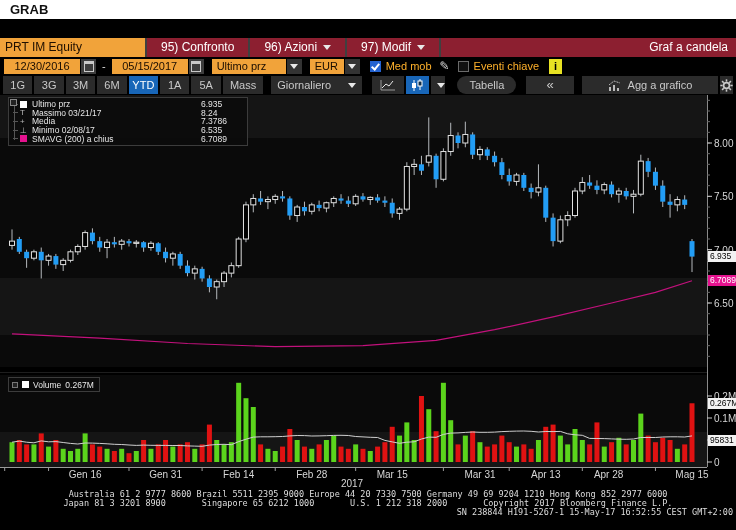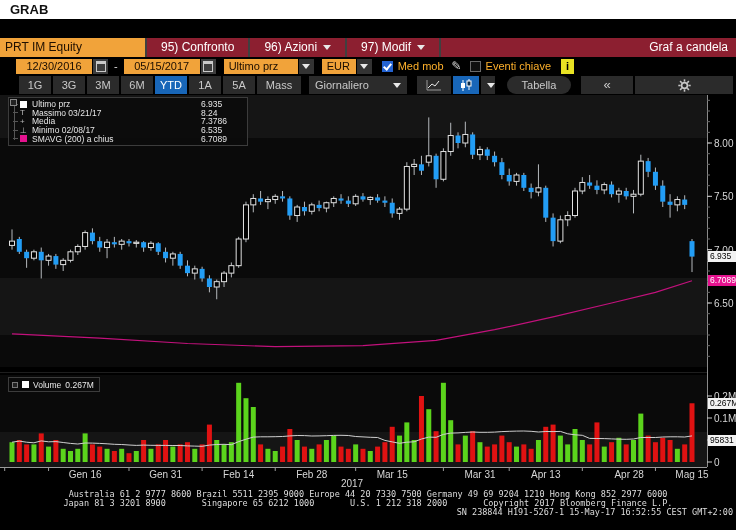--- a/index.html
+++ b/index.html
@@ -11,36 +11,36 @@
   
   .menubar{position:absolute;left:0;top:38px;width:736px;height:19px;background:#404040;display:flex;}
   .ticker{width:145px;height:19px;background:#f1a33a;color:#201000;font-size:12px;line-height:19px;
           padding-left:5px;box-sizing:border-box;white-space:nowrap;}
   .menu-item{height:19px;background:#8c1f30;color:#fff;font-size:12px;line-height:19px;text-align:center;
              margin-left:2px;padding:0 14px;white-space:nowrap;display:flex;align-items:center;gap:6px;}
   .menu-fill{flex:1;height:19px;background:#8c1f30;margin-left:2px;position:relative;}
   .menu-fill span{position:absolute;right:8px;top:0;line-height:19px;color:#fff;font-size:12px;}
   .dda{width:0;height:0;border-left:4px solid transparent;border-right:4px solid transparent;border-top:5px solid #e8e8e8;}
   
-  .filterbar{position:absolute;left:0;top:57px;width:736px;height:18px;background:#000;display:flex;align-items:center;padding-left:16px;box-sizing:border-box;}
+  .filterbar{position:absolute;left:0;top:57px;width:736px;height:18px;background:#000;display:flex;align-items:center;padding-left:4px;box-sizing:border-box;}
   .datebox{width:76px;height:15px;background:#f1a33a;color:#1a0d00;font-size:11px;line-height:15px;text-align:center;}
   .calbtn{width:15px;height:15px;background:#3d3d3d;margin-left:1px;display:flex;align-items:center;justify-content:center;}
   .calbtn i{display:block;width:8px;height:7px;border:1px solid #c9c9c9;border-top:3px solid #c9c9c9;}
   .datesep{color:#ddd;font-size:11px;padding:0 6px;}
   .fieldbox{height:15px;background:#f1a33a;color:#1a0d00;font-size:11px;line-height:15px;padding:0 5px;box-sizing:border-box;}
   .ddbtn{width:15px;height:15px;background:#333;margin-left:1px;display:flex;align-items:center;justify-content:center;}
   .cb{width:11px;height:11px;box-sizing:border-box;margin-right:5px;}
   .cb.on{background:#2463d1;position:relative;}
   .cb.on:after{content:"";position:absolute;left:3px;top:1px;width:3px;height:6px;border:solid #fff;border-width:0 2px 2px 0;transform:rotate(40deg);}
   .cb.off{background:#101010;border:1px solid #6a6a6a;}
   .amber{color:#ffb12b;font-size:11px;}
   .pencil{color:#ddd;font-size:12px;margin:0 8px;}
   .infobox{width:13px;height:15px;background:#e8e223;color:#000;font-size:11px;font-weight:700;text-align:center;line-height:15px;margin-left:10px;}
   
-  .toolbar{position:absolute;left:0;top:75px;width:736px;height:20px;background:#000;display:flex;align-items:center;padding-left:19px;box-sizing:border-box;}
+  .toolbar{position:absolute;left:0;top:75px;width:736px;height:20px;background:#000;display:flex;align-items:center;padding-left:3px;box-sizing:border-box;}
   .tbtn{height:18px;background:#2b2b2b;color:#c9c9c9;font-size:11px;line-height:18px;text-align:center;
         margin-right:2px;white-space:nowrap;display:flex;align-items:center;justify-content:center;box-sizing:border-box;}
   .tbtn.range{width:32px;}
   .tbtn.active{background:#1866b8;color:#fff;}
   .tbtn .dda{margin-left:6px;}
   
   #cv{position:absolute;left:0;top:0;}
   .chart-label{position:absolute;color:#d6d6d6;font-size:10px;z-index:1;white-space:nowrap;}
   .vlabel{position:absolute;left:708px;width:27px;height:11px;font-size:8.5px;line-height:11px;padding-left:2px;z-index:2;white-space:nowrap;}
   .vlabel.white{background:#f2f2f2;color:#000;}
@@ -136,20 +136,29 @@
           <rect x="2" y="4" width="4" height="5" fill="#fff"></rect>
         <line x1="10" y1="0" x2="10" y2="11" stroke="#fff"></line>
           <rect x="8" y="2" width="4" height="5" fill="#0c2c4a" stroke="#fff"></rect>
         </svg>
     </div>
     <div class="tbtn" style="width:14px;">
         <span class="dda"></span>
       </div>
     <div class="tbtn" style="width:64px;margin-left:10px;border-radius:9px;">Tabella</div>
     <div class="tbtn" style="width:52px;margin-left:8px;font-size:13px;">«</div>
+    <div class="tbtn" style="width:148px;margin-left:6px;gap:6px;">
+      <svg width="14" height="11" viewBox="0 0 14 11">
+        <rect x="1" y="7" width="2" height="4" fill="#bbb"></rect>
+          <rect x="5" y="5" width="2" height="6" fill="#bbb"></rect>
+          <rect x="9" y="8" width="2" height="3" fill="#bbb"></rect>
+        <polyline points="1,5 6,1 12,3" stroke="#bbb" fill="none" stroke-dasharray="2,1"></polyline>
+        </svg>
+      <span>Agg a grafico</span>
+    </div>
     <div class="tbtn" style="flex:1;margin-right:3px;">
       <svg width="13" height="13" viewBox="0 0 20 20">
         <circle cx="10" cy="10" r="4.5" fill="none" stroke="#c9c9c9" stroke-width="2.6"></circle>
         <g stroke="#c9c9c9" stroke-width="2.4">
           <line x1="10" y1="0.5" x2="10" y2="4"></line>
             <line x1="10" y1="16" x2="10" y2="19.5"></line>
           <line x1="0.5" y1="10" x2="4" y2="10"></line>
             <line x1="16" y1="10" x2="19.5" y2="10"></line>
           <line x1="3.2" y1="3.2" x2="5.8" y2="5.8"></line>
             <line x1="14.2" y1="14.2" x2="16.8" y2="16.8"></line>
@@ -506,21 +515,21 @@
       <span class="chart-label" style="left: 714px; top: 413px;">0.1M</span>
       <span class="chart-label" style="left: 714px; top: 435px;">0.1M</span>
       <span class="chart-label" style="left: 714px; top: 457px;">0</span>
       <span class="chart-label" style="left: 60.1183px; width: 50px; text-align: center; top: 469px;">Gen 16</span>
       <span class="chart-label" style="left: 140.548px; width: 50px; text-align: center; top: 469px;">Gen 31</span>
       <span class="chart-label" style="left: 213.667px; width: 50px; text-align: center; top: 469px;">Feb 14</span>
       <span class="chart-label" style="left: 286.785px; width: 50px; text-align: center; top: 469px;">Feb 28</span>
       <span class="chart-label" style="left: 367.215px; width: 50px; text-align: center; top: 469px;">Mar 15</span>
       <span class="chart-label" style="left: 454.957px; width: 50px; text-align: center; top: 469px;">Mar 31</span>
       <span class="chart-label" style="left: 520.763px; width: 50px; text-align: center; top: 469px;">Apr 13</span>
-      <span class="chart-label" style="left: 593.882px; width: 50px; text-align: right; top: 469px;">Apr 28</span>
+      <span class="chart-label" style="left: 593.882px; width: 50px; text-align: left; top: 469px;">Apr 28</span>
       <span class="chart-label" style="left: 667px; width: 50px; text-align: center; top: 469px;">Mag 15</span>
     </div>
 
   <div class="legend">
     <span class="collapse"></span>
     <div id="legend-rows">
         <div class="lg-row">
           <span class="lg-marker">
             <span class="sq" style="background: rgb(255, 255, 255);"></span>
           </span>

